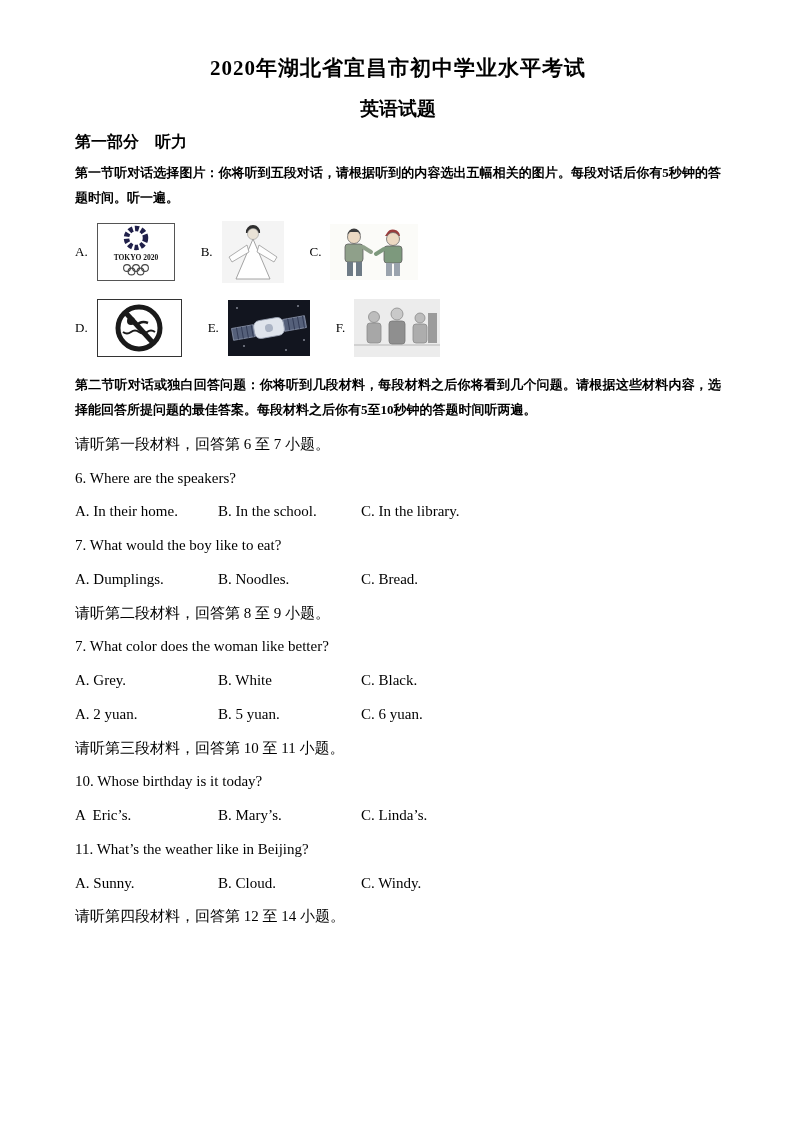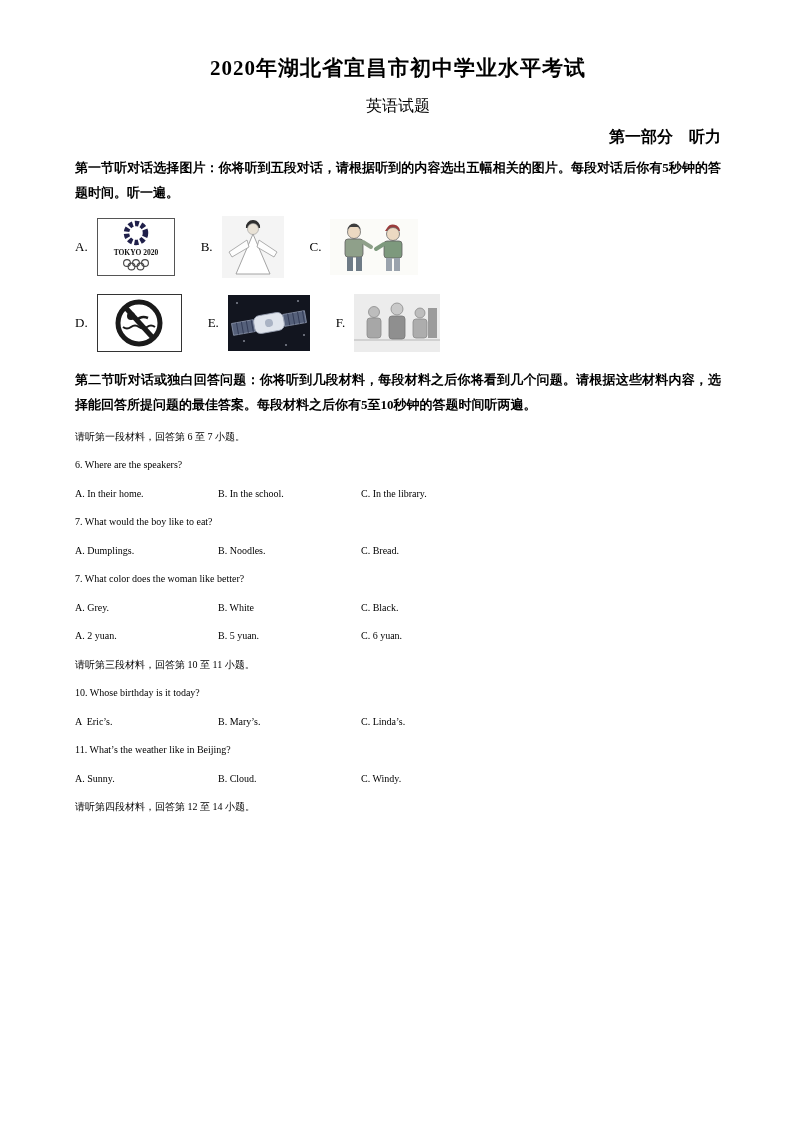--- a/index.html
+++ b/index.html
@@ -17,50 +17,50 @@
   }
   .title {
     margin: 0 0 14px 0;
     font-size: 21px;
     font-weight: bold;
     text-align: center;
     letter-spacing: 1px;
   }
   .subtitle {
     margin: 8px 0 10px 0;
-    font-size: 16px;
-    font-weight: normal;
+    font-size: 19px;
+    font-weight: bold;
     text-align: center;
   }
   .section {
     margin: 0 0 8px 0;
     font-size: 16px;
     font-weight: bold;
-    text-align: right;
+    text-align: left;
   }
   .bold-para {
     margin: 0 0 6px 0;
     font-size: 13px;
     font-weight: bold;
     line-height: 1.92;
     text-align: justify;
   }
   .img-row {
     display: flex;
     align-items: center;
     margin: 10px 0 16px 0;
   }
   .img-group { display: flex; align-items: center; }
   .img-group + .img-group { margin-left: 26px; }
   .img-label { font-size: 13px; margin-right: 9px; }
   .img-box { display: block; }
   .lines { margin-top: 14px; }
   .line {
     margin: 0 0 18px 0;
-    font-size: 10px;
+    font-size: 15px;
     line-height: 1.05;
     white-space: pre-wrap;
   }
   .line .opt {
     display: inline-block;
     min-width: 130px;
     margin-right: 13px;
     white-space: pre;
   }
 </style>
@@ -192,20 +192,21 @@
   <div class="lines">
 
     <p class="line">请听第一段材料，回答第 6 至 7 小题。</p>
 
     <p class="line">6. Where are the speakers?</p>
     <p class="line"><span class="opt">A. In their home.</span><span class="opt">B. In the school.</span><span class="opt">C. In the library.</span></p>
 
     <p class="line">7. What would the boy like to eat?</p>
     <p class="line"><span class="opt">A. Dumplings.</span><span class="opt">B. Noodles.</span><span class="opt">C. Bread.</span></p>
 
+    <p class="line">请听第二段材料，回答第 8 至 9 小题。</p>
 
     <p class="line">7. What color does the woman like better?</p>
     <p class="line"><span class="opt">A. Grey.</span><span class="opt">B. White</span><span class="opt">C. Black.</span></p>
 
     <p class="line"><span class="opt">A. 2 yuan.</span><span class="opt">B. 5 yuan.</span><span class="opt">C. 6 yuan.</span></p>
 
     <p class="line">请听第三段材料，回答第 10 至 11 小题。</p>
 
     <p class="line">10. Whose birthday is it today?</p>
     <p class="line"><span class="opt">A  Eric’s.</span><span class="opt">B. Mary’s.</span><span class="opt">C. Linda’s.</span></p>

